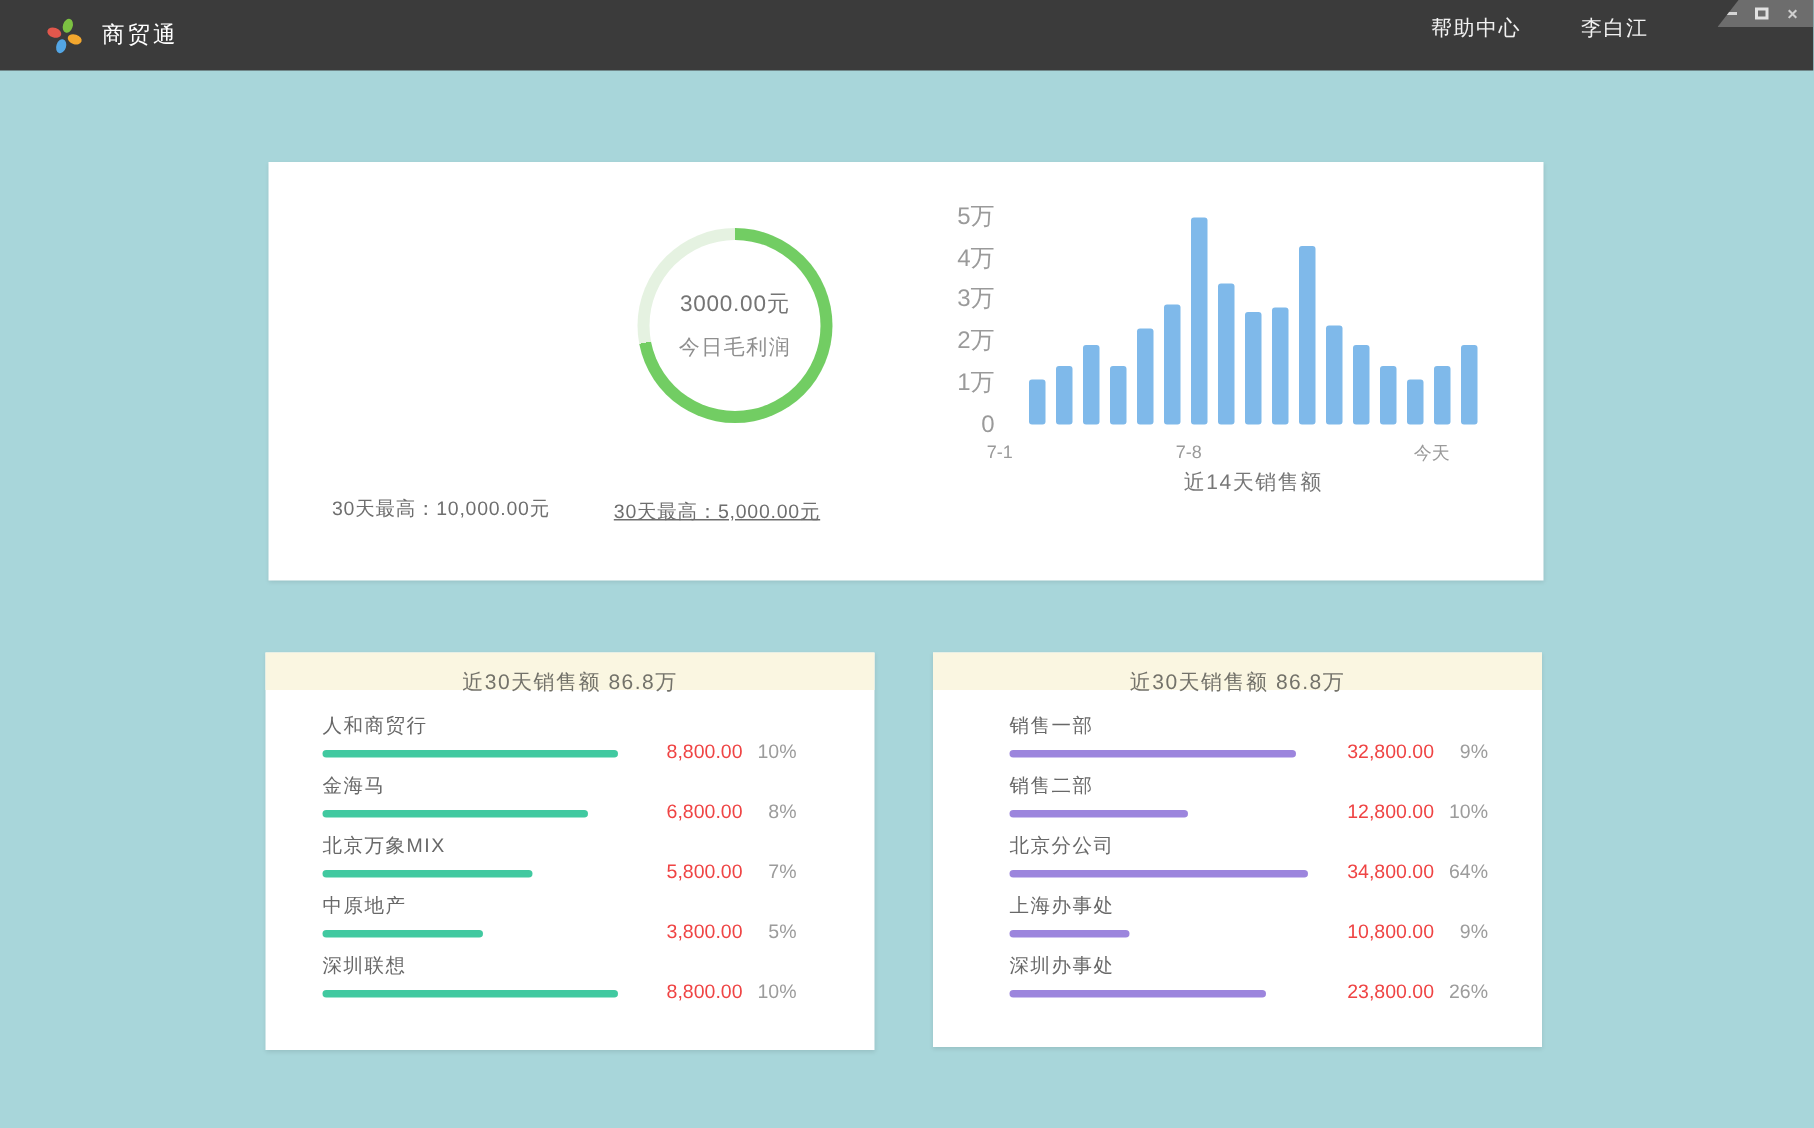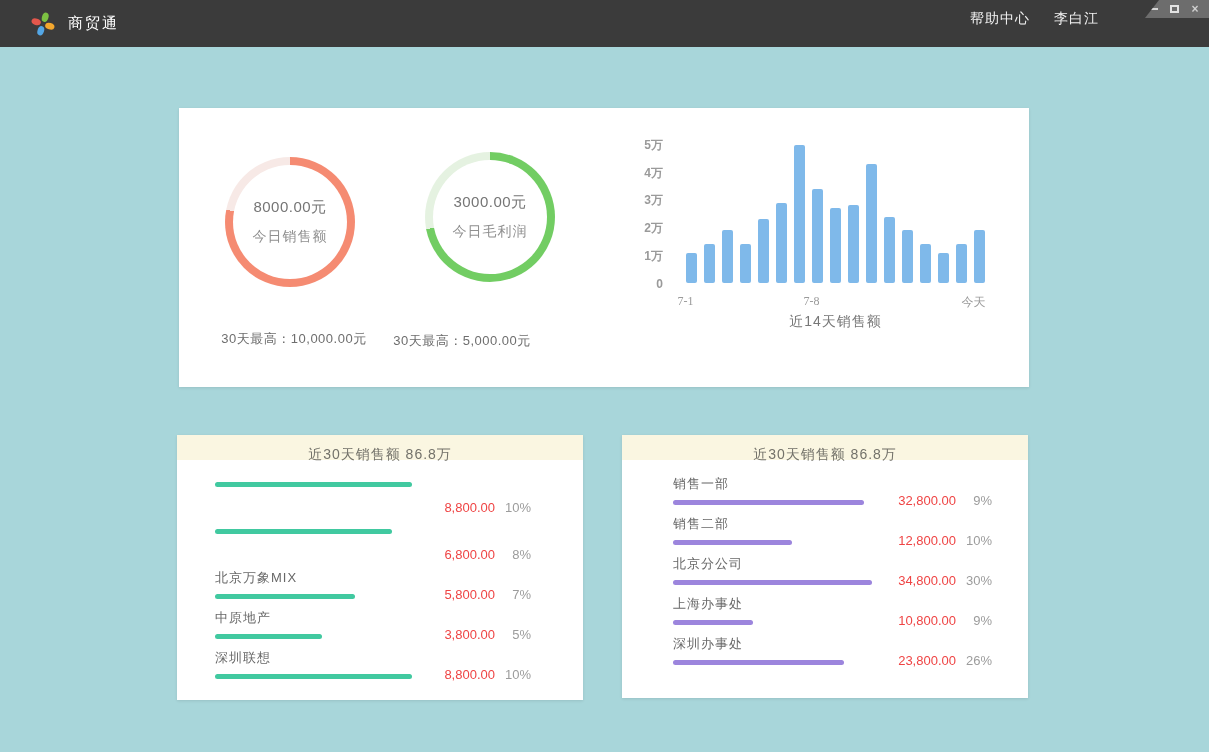--- a/index.html
+++ b/index.html
@@ -3,21 +3,21 @@
 <meta charset="utf-8">
 <style>
   * { margin:0; padding:0; box-sizing:border-box; }
   html,body { width:1209px; height:752px; overflow:hidden;
     font-family:"Liberation Sans","DejaVu Sans",sans-serif; background:#a8d6da; }
 
   
   .topbar { position:relative; width:100%; height:47px; background:#3b3b3b; }
   .logo { position:absolute; left:30px; top:11px; width:26px; height:26px; }
   .app-title { position:absolute; left:68px; top:14px; color:#ffffff; font-size:15px; letter-spacing:2px; }
-  .topbar-right { position:absolute; right:110px; top:0; height:38px; display:flex; align-items:center; gap:24px; }
+  .topbar-right { position:absolute; right:110px; top:0; height:38px; display:flex; align-items:center; gap:40px; }
   .topbar-link { color:#f2f2f2; font-size:14px; cursor:pointer; letter-spacing:1px; }
   .win-controls { position:absolute; right:0; top:0; width:64px; height:18px; background:#6d6d6d;
      clip-path:polygon(14px 0, 100% 0, 100% 100%, 0 100%);
      display:flex; align-items:center; justify-content:flex-end; gap:9px; padding:0 8px 0 0; }
   .wc-btn { display:inline-flex; align-items:center; justify-content:center; width:12px; height:12px; cursor:pointer; }
   .wc-min i { display:block; width:9px; height:2px; background:#d6d6d6; }
   .wc-max i { display:block; width:9px; height:8px; border:2px solid #e2e2e2; }
   .wc-close { color:#cfcfcf; font-size:12px; line-height:12px; font-weight:bold; }
 
   
@@ -29,29 +29,29 @@
   
   .donut { position:absolute; width:130px; height:130px; border-radius:50%; }
   .donut-inner { position:absolute; inset:8px; background:#fff; border-radius:50%;
      display:flex; flex-direction:column; align-items:center; justify-content:center; gap:11px; }
   .donut-value { font-size:15px; color:#757575; letter-spacing:0.5px; }
   .donut-label { font-size:14px; color:#8f8f8f; letter-spacing:1px; }
   .donut1 { left:46px; top:49px; }
   .donut2 { left:246px; top:44px; }
   .donut-caption { position:absolute; width:230px; text-align:center; font-size:13px; color:#6e6e6e; letter-spacing:0.5px; }
   .cap1 { left:0px;  top:222px; }
-  .cap2 { left:168px; top:224px; }
+  .cap2 { left:184px; top:224px;text-decoration:underline; }
 
   
   .ylabels { position:absolute; left:430px; top:0; width:54px; height:200px; }
-  .ylabels span { position:absolute; right:0; font-size:12px; color:#9a9a9a; line-height:14px;font-weight:bold; }
+  .ylabels span { position:absolute; right:0; font-size:16px; color:#9a9a9a; line-height:14px; }
   .bars { position:absolute; left:507px; top:35px; width:299px; height:140px;
      display:flex; align-items:flex-end; gap:7px; }
   .bar { width:11px; border-radius:2px; }
-  .xlabels { position:absolute; left:501px; top:186px; width:299px; height:14px;font-family:Liberation Serif, serif; }
+  .xlabels { position:absolute; left:482px; top:186px; width:299px; height:14px; }
   .xlabels span { position:absolute; transform:translateX(-50%); font-size:12px; color:#9a9a9a; white-space:nowrap; }
   .chart-title { position:absolute; left:507px; top:205px; width:299px; text-align:center;
      font-size:14px; color:#777777; letter-spacing:1px; }
 
   
   .rank-header { height:25px; background:#faf6e1; text-align:center; line-height:38px;
      font-size:14px; color:#73726a; letter-spacing:1px; }
   .rank-body { position:relative; padding-top:15px; }
   .row { position:relative; height:40px; }
   .card-left  .row { margin:0 52px 0 38px; }
@@ -83,26 +83,20 @@
       </span>
     <span class="wc-btn wc-max">
         <i></i>
       </span>
     <span class="wc-btn wc-close">×</span>
   </div>
 </div>
 
 <div class="card card-overview">
 
-  <div class="donut donut1" id="donut-0" style="background: conic-gradient(rgb(245, 139, 114) 0deg, rgb(245, 139, 114) 280.8deg, rgb(247, 233, 230) 280.8deg, rgb(247, 233, 230) 360deg);">
-    <div class="donut-inner">
-      <div class="donut-value">8000.00元</div>
-      <div class="donut-label">今日销售额</div>
-    </div>
-  </div>
   <div class="donut-caption cap1">30天最高：10,000.00元</div>
 
   <div class="donut donut2" id="donut-1" style="background: conic-gradient(rgb(114, 205, 99) 0deg, rgb(114, 205, 99) 259.2deg, rgb(229, 242, 225) 259.2deg, rgb(229, 242, 225) 360deg);">
     <div class="donut-inner">
       <div class="donut-value">3000.00元</div>
       <div class="donut-label">今日毛利润</div>
     </div>
   </div>
   <div class="donut-caption cap2">30天最高：5,000.00元</div>
 
@@ -138,27 +132,29 @@
       <span style="left: 131.5px;">7-8</span>
       <span style="left: 293.5px;">今天</span>
     </div>
   <div class="chart-title">近14天销售额</div>
 </div>
 
 <div class="card card-left">
   <div class="rank-header">近30天销售额 86.8万</div>
   <div class="rank-body" id="rank-left">
       <div class="row">
+        <div class="row-name">人和商贸行</div>
         <div class="row-bar" style="width: 197px; background: rgb(65, 201, 160);"></div>
         <div class="row-right">
           <span class="row-value">8,800.00</span>
           <span class="row-pct">10%</span>
         </div>
       </div>
       <div class="row">
+        <div class="row-name">金海马</div>
         <div class="row-bar" style="width: 177px; background: rgb(65, 201, 160);"></div>
         <div class="row-right">
           <span class="row-value">6,800.00</span>
           <span class="row-pct">8%</span>
         </div>
       </div>
       <div class="row">
         <div class="row-name">北京万象MIX</div>
         <div class="row-bar" style="width: 140px; background: rgb(65, 201, 160);"></div>
         <div class="row-right">
@@ -202,21 +198,21 @@
         <div class="row-right">
           <span class="row-value">12,800.00</span>
           <span class="row-pct">10%</span>
         </div>
       </div>
       <div class="row">
         <div class="row-name">北京分公司</div>
         <div class="row-bar" style="width: 199px; background: rgb(156, 133, 221);"></div>
         <div class="row-right">
           <span class="row-value">34,800.00</span>
-          <span class="row-pct">30%</span>
+          <span class="row-pct">64%</span>
         </div>
       </div>
       <div class="row">
         <div class="row-name">上海办事处</div>
         <div class="row-bar" style="width: 80px; background: rgb(156, 133, 221);"></div>
         <div class="row-right">
           <span class="row-value">10,800.00</span>
           <span class="row-pct">9%</span>
         </div>
       </div>

